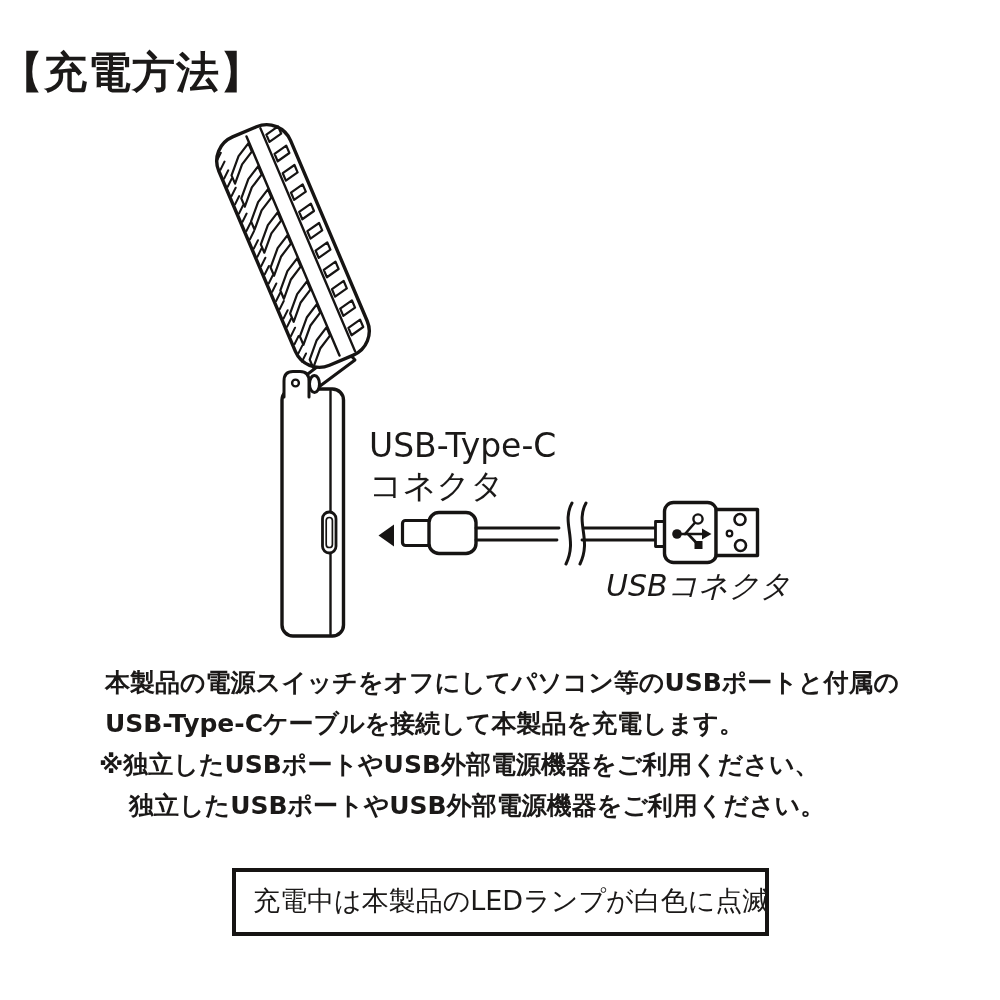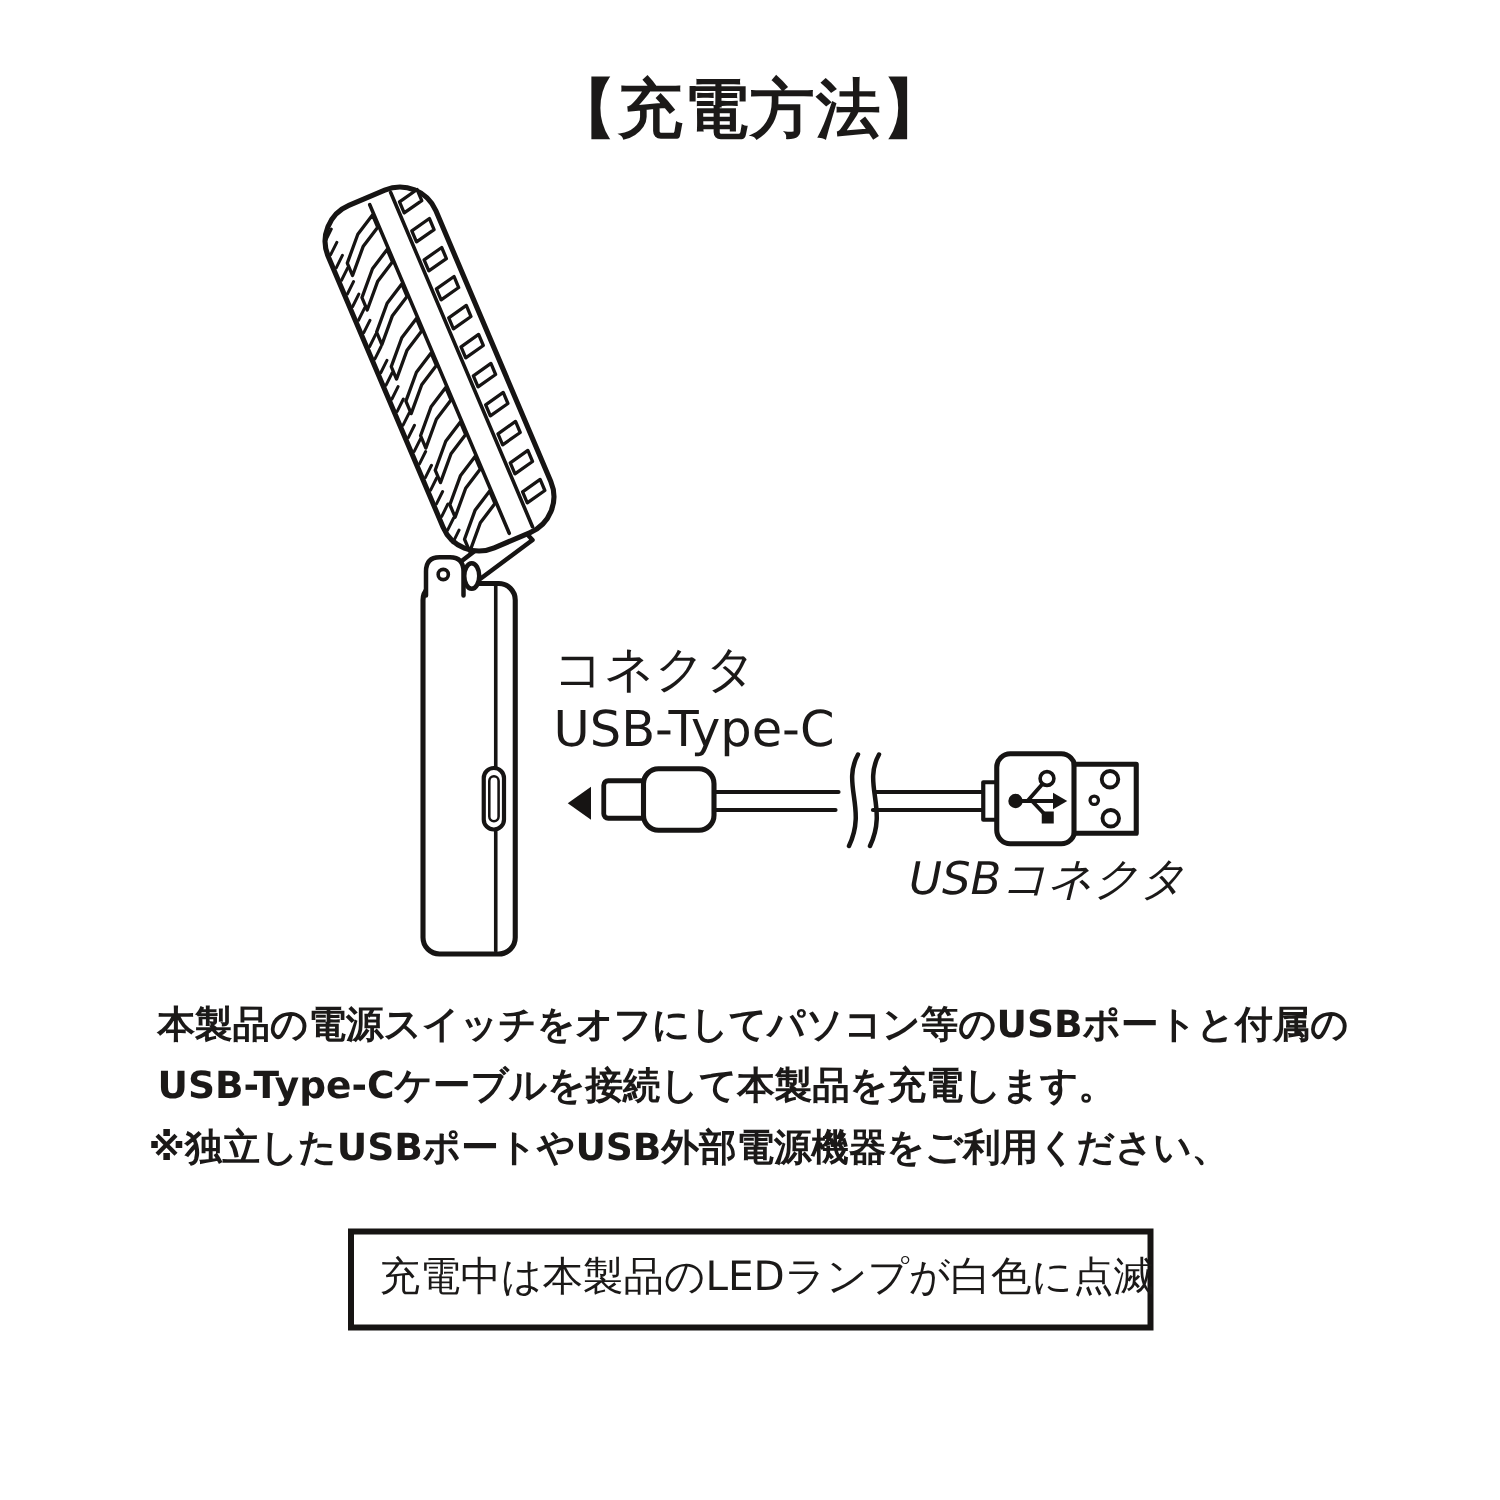--- a/index.html
+++ b/index.html
@@ -3,38 +3,38 @@
 <meta charset="utf-8">
 <style>
   html,body{margin:0;padding:0;}
   body{
     width:1000px;height:1000px;background:#ffffff;position:relative;
     font-family:"DejaVu Sans","Liberation Sans",sans-serif;
     color:#1b1918;overflow:hidden;
   }
   .abs{position:absolute;}
   #title{
-    left:0;top:44px;width:1000px;text-align:center;
+    left:0;top:44px;width:1000px;text-align:left;
     font-size:43px;font-weight:700;letter-spacing:1px;
   }
   #diagram-svg{left:0;top:0;width:1000px;height:1000px;}
   #label-usbc{
     left:369px;top:426px;font-size:33px;line-height:40px;font-weight:500;
   }
   #label-usba{
     left:606px;top:566px;font-size:30px;font-weight:500;font-style:italic;
   }
   #instructions{
     left:99px;top:662px;font-size:25px;line-height:41px;font-weight:700;
     white-space:nowrap;
   }
   .p-indent1{padding-left:6px;}
   .p-indent2{padding-left:30px;}
   #note-box{
-    left:232px;top:819px;width:537px;box-sizing:border-box;
+    left:232px;top:868px;width:537px;box-sizing:border-box;
     border:4px solid #161413;padding:9px 14px 11px 17px;
     font-size:27px;line-height:40px;font-weight:500;white-space:nowrap;
   }
 </style>
 </head>
 <body>
 
 <svg id="diagram-svg" class="abs" viewBox="0 0 1000 1000" fill="none" stroke="#161413" stroke-linecap="round" stroke-linejoin="round">
 
   <path d="M 300 380 L 343 347 L 355 360 L 312 392 Z" fill="#ffffff" stroke-width="3"></path>
@@ -124,27 +124,28 @@
       <circle cx="740" cy="519.5" r="5.5" stroke-width="2.6"></circle>
       <circle cx="729.5" cy="533.5" r="2.8" stroke-width="2.2"></circle>
       <circle cx="740.5" cy="545.5" r="5.5" stroke-width="2.6"></circle>
     </g>
   </g>
 </svg>
 
 <div id="title" class="abs">【充電方法】</div>
 
 <div id="label-usbc" class="abs">
+  <div>USB-Type-C</div>
   <div>コネクタ</div>
-  <div>USB-Type-C</div>
 </div>
 
 <div id="label-usba" class="abs">USBコネクタ</div>
 
 <div id="instructions" class="abs">
   <div class="p-indent1">本製品の電源スイッチをオフにしてパソコン等のUSBポートと付属の</div>
   <div class="p-indent1">USB-Type-Cケーブルを接続して本製品を充電します。</div>
   <div>※独立したUSBポートやUSB外部電源機器をご利用ください、</div>
+  <div class="p-indent2">独立したUSBポートやUSB外部電源機器をご利用ください。</div>
 </div>
 
 <div id="note-box" class="abs">
   <div>充電中は本製品のLEDランプが白色に点滅</div>
 </div>
 
 </body></html>

